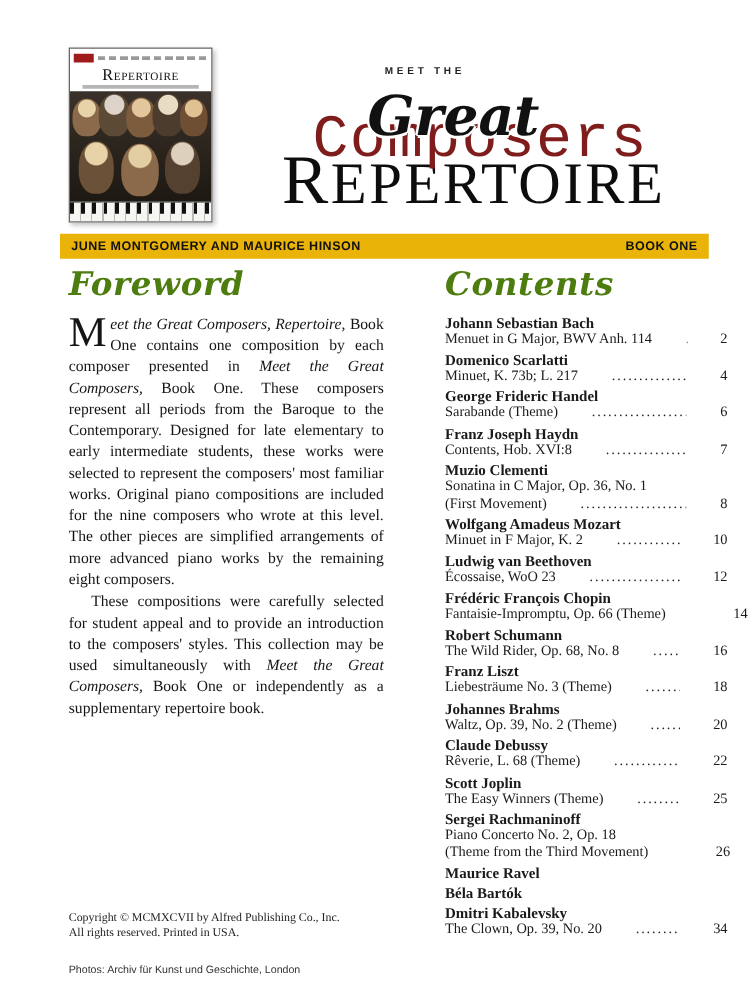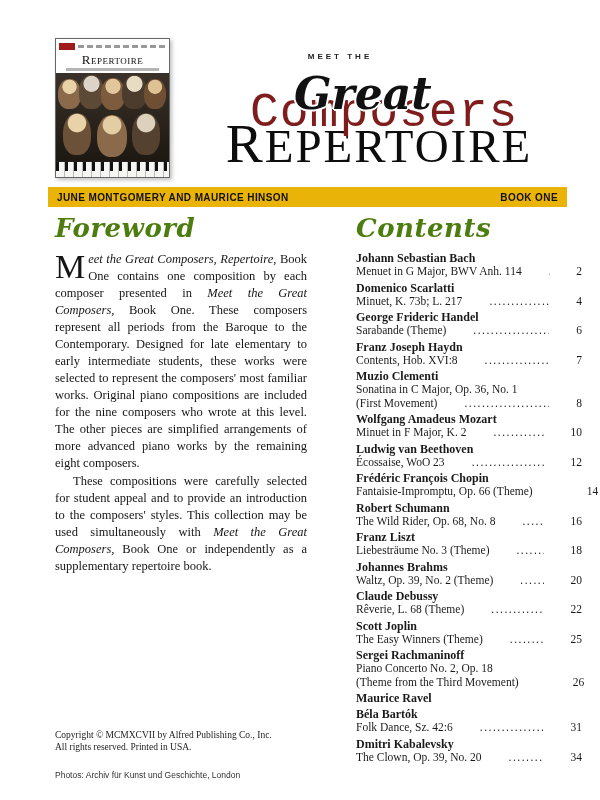--- a/index.html
+++ b/index.html
@@ -233,25 +233,20 @@
             <span class="toc-piece">(Theme from the Third Movement)</span>
             <span class="leader"></span>
             <span class="toc-page">26</span>
           </div>
         </div>
         <div class="toc-entry">
           <div class="toc-composer">Maurice Ravel</div>
         </div>
         <div class="toc-entry">
           <div class="toc-composer">Béla Bartók</div>
-          <div class="toc-line">
-            <span class="toc-piece">Folk Dance, Sz. 42:6</span>
-            <span class="leader"></span>
-            <span class="toc-page">31</span>
-          </div>
         </div>
         <div class="toc-entry">
           <div class="toc-composer">Dmitri Kabalevsky</div>
           <div class="toc-line">
             <span class="toc-piece">The Clown, Op. 39, No. 20</span>
             <span class="leader"></span>
             <span class="toc-page">34</span>
           </div>
         </div>
       </div>

